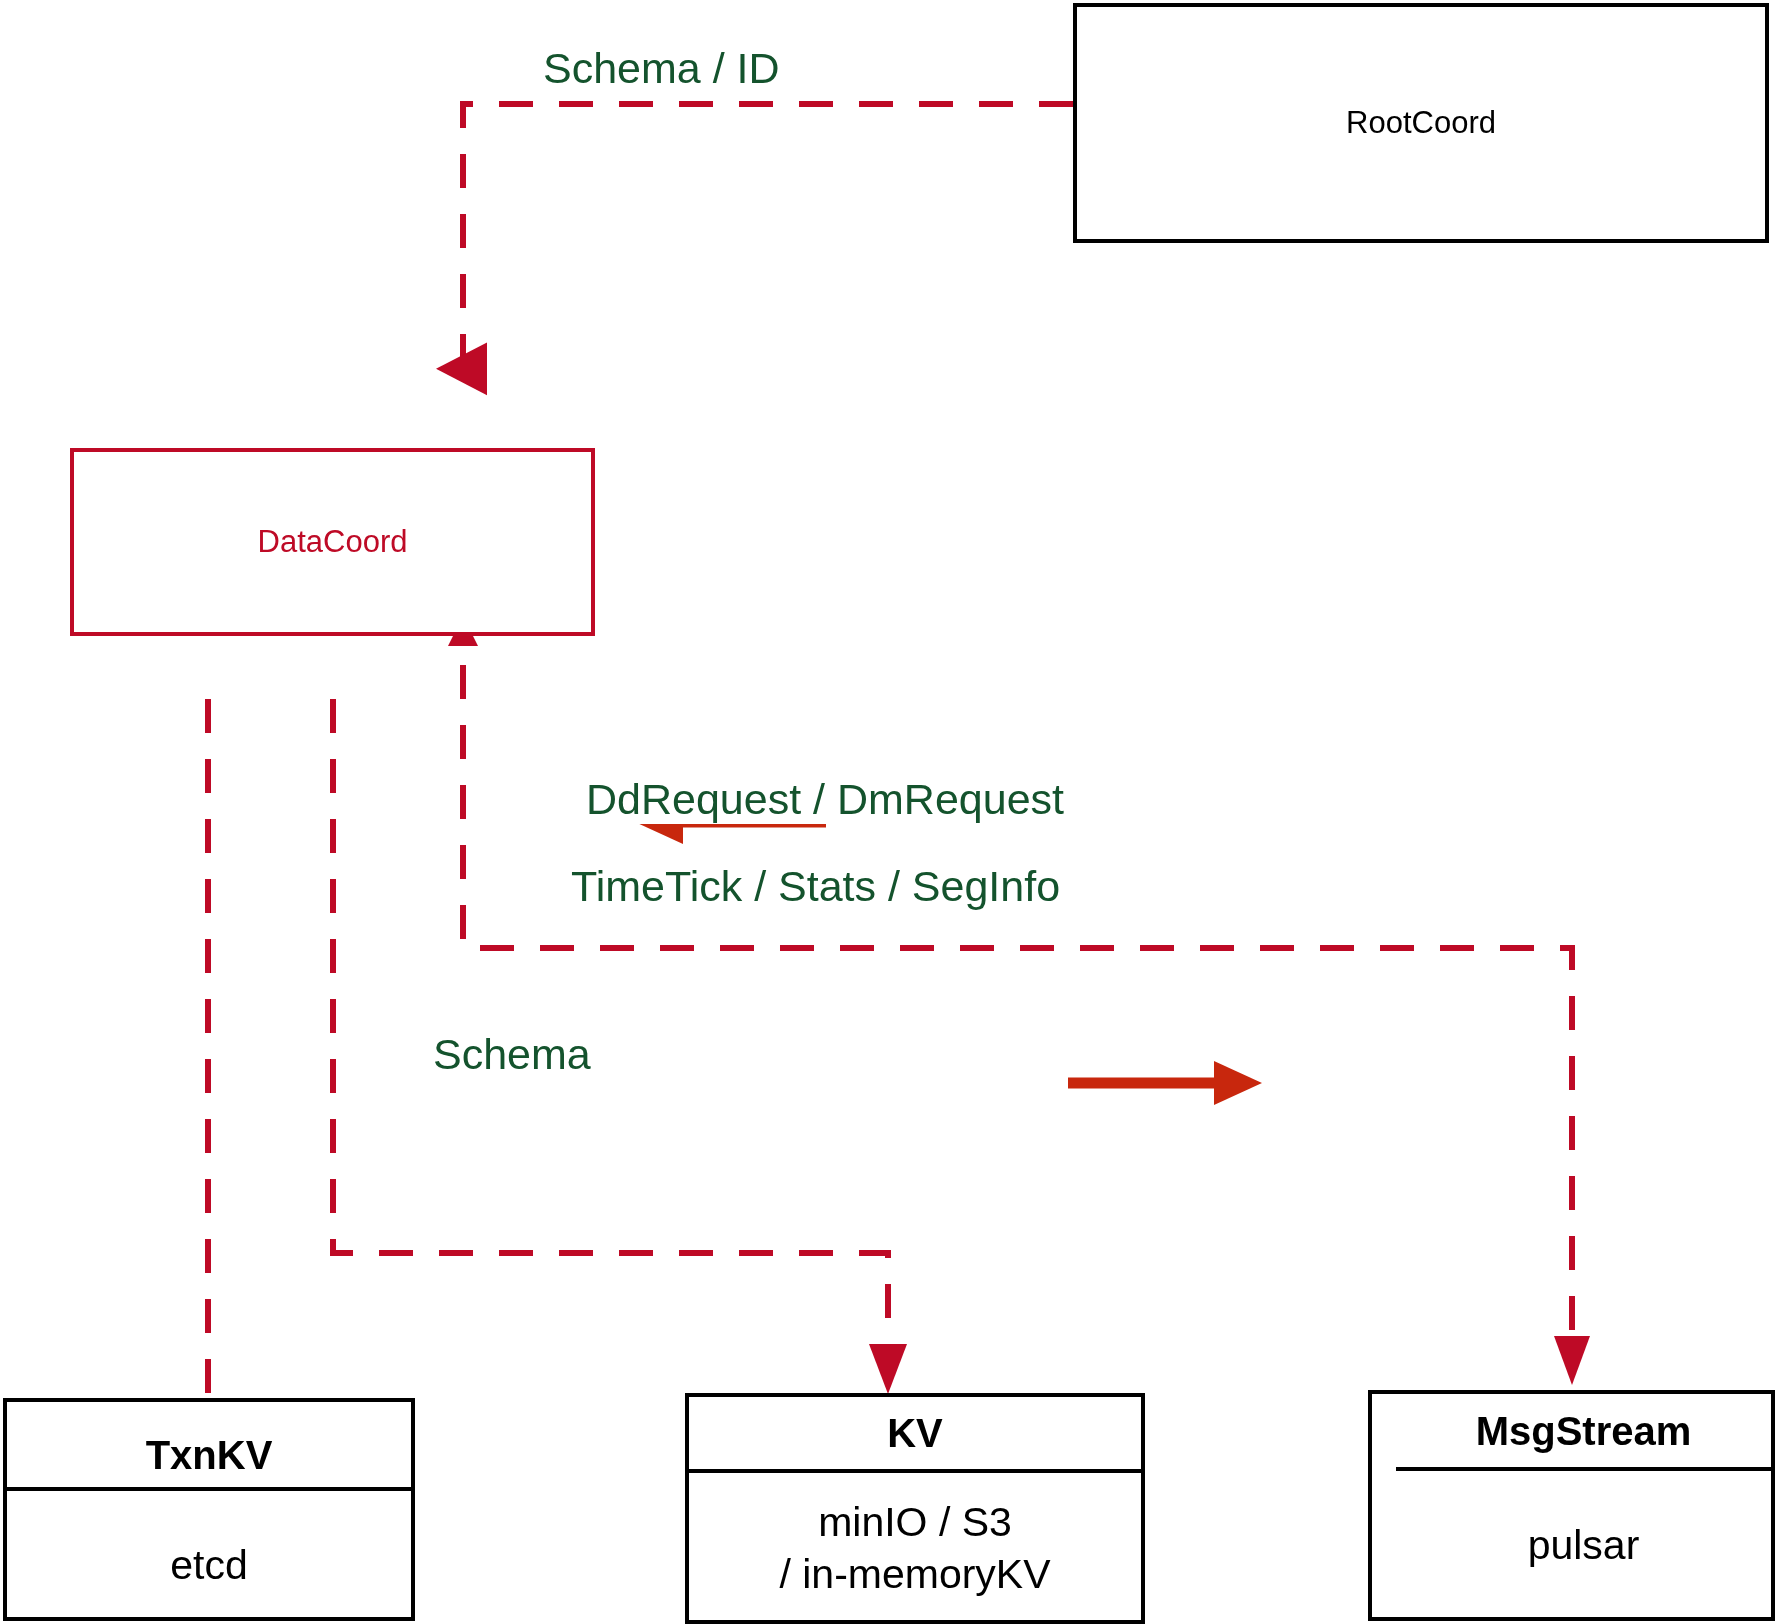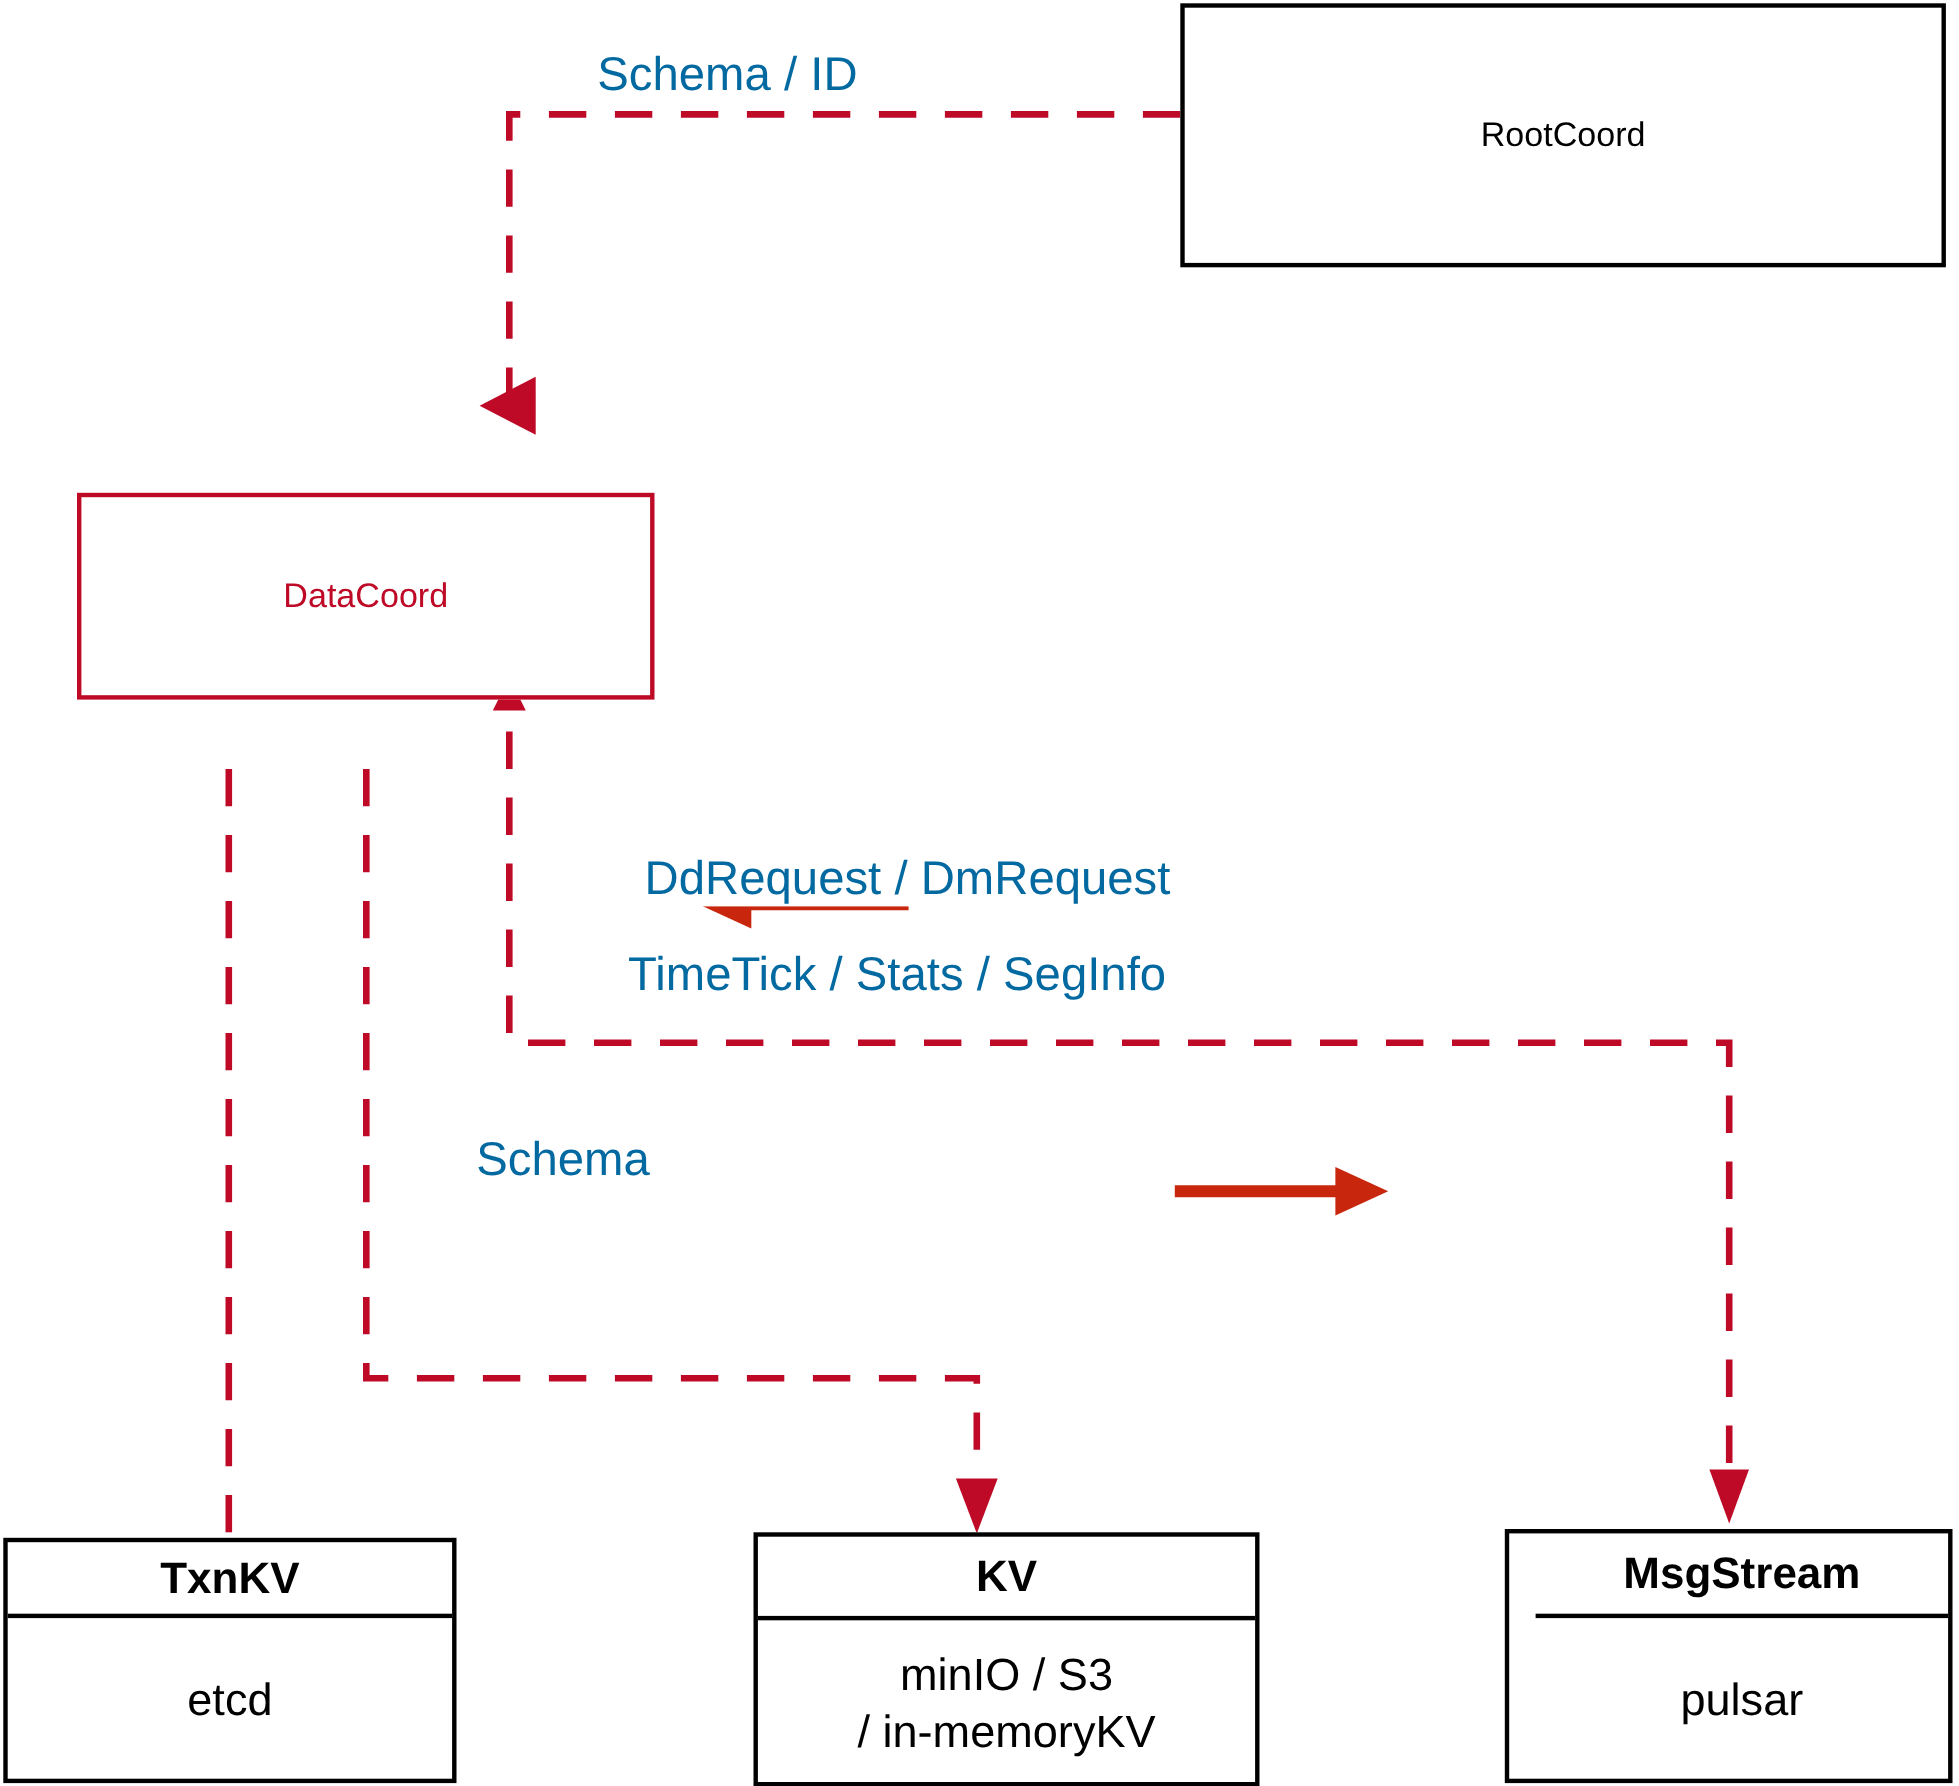--- a/index.html
+++ b/index.html
@@ -73,21 +73,21 @@
   }
   .center-flex {
     display: flex;
     align-items: center;
     justify-content: center;
     width: 100%;
     height: 100%;
   }
   .edge-label {
     position: absolute;
-    color: #0369a1;
+    color: #14532d;
     font-size: 43px;
     white-space: nowrap;
     background: #ffffff;
     padding: 0 8px;
   }
 </style>
 </head>
 <body>
 
 <div id="canvas">
@@ -143,21 +143,21 @@
     </div>
   </div>
 
   <div class="node-box red" style="left:70px; top:448px; width:525px; height:188px;">
     <div class="center-flex">
       <div class="node-title red-text">DataCoord</div>
     </div>
   </div>
 
   <div class="node-box black" style="left:3px; top:1398px; width:412px; height:223px;">
-    <div class="hdr-cell" style="height:69px;">
+    <div class="hdr-cell" style="height:69px;margin-top:20px;">
       <span class="node-title bold">TxnKV</span>
     </div>
     <div class="body-cell" style="height:150px;">
       <span class="body-line">etcd</span>
     </div>
   </div>
 
   <div class="node-box black" style="left:685px; top:1393px; width:460px; height:231px;">
     <div class="hdr-cell" style="height:76px;">
       <span class="node-title bold">KV</span>

